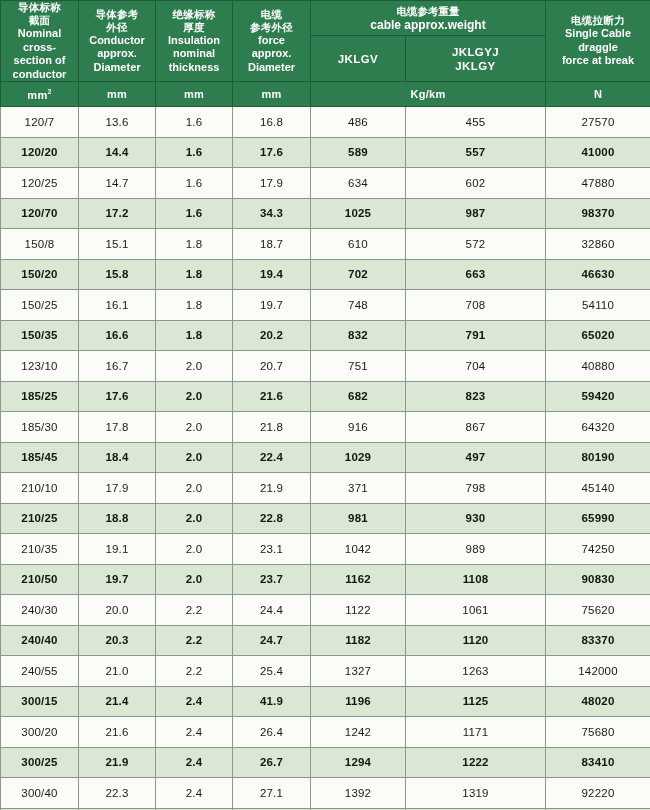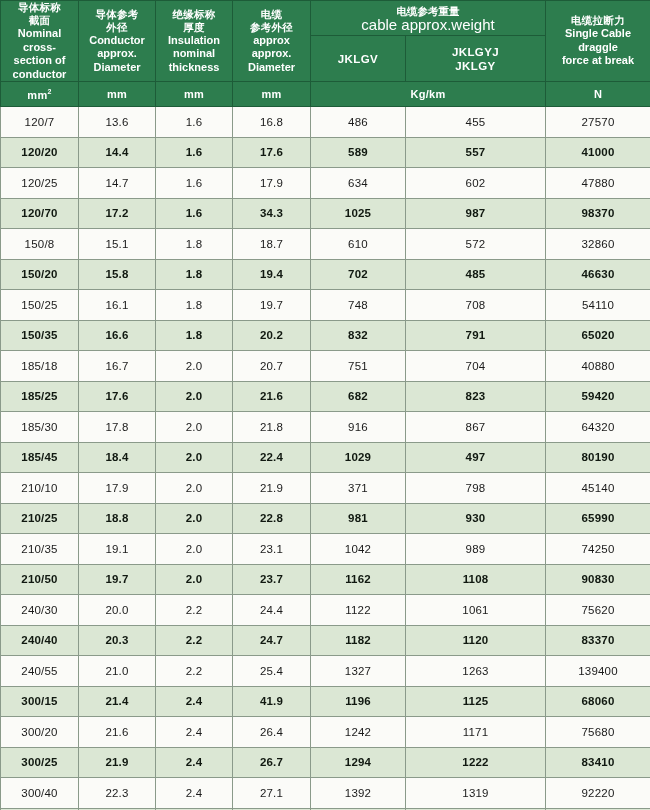--- a/index.html
+++ b/index.html
@@ -46,23 +46,23 @@
     font-weight: bold;
   }
   .hdr-group-cn {
     display: block;
     font-size: 10.5px;
     line-height: 14px;
     font-family: "DejaVu Sans", "Liberation Sans", sans-serif;
   }
   .hdr-group-en {
     display: block;
-    font-size: 15px;
+    font-size: 12px;
     line-height: 14px;
-    font-weight: normal;
+    font-weight: bold;
   }
   .hdr-sub {
     display: block;
     font-size: 11.5px;
     line-height: 14px;
     font-weight: bold;
     letter-spacing: 0.4px;
   }
   .unit-row th {
     font-size: 11px;
@@ -131,21 +131,21 @@
       <th rowspan="2">
         <span class="hdr-cn">绝缘标称</span>
         <span class="hdr-cn">厚度</span>
         <span class="hdr-en">Insulation</span>
         <span class="hdr-en">nominal</span>
         <span class="hdr-en">thickness</span>
       </th>
       <th rowspan="2">
         <span class="hdr-cn">电缆</span>
         <span class="hdr-cn">参考外径</span>
-        <span class="hdr-en">approx</span>
+        <span class="hdr-en">force</span>
         <span class="hdr-en">approx.</span>
         <span class="hdr-en">Diameter</span>
       </th>
       <th colspan="2" style="height:34px">
         <span class="hdr-group-cn">电缆参考重量</span>
         <span class="hdr-group-en">cable approx.weight</span>
       </th>
       <th rowspan="2">
         <span class="hdr-cn">电缆拉断力</span>
         <span class="hdr-en">Single Cable</span>
@@ -217,21 +217,21 @@
         <td>610</td>
         <td>572</td>
         <td>32860</td>
       </tr>
       <tr class="row-even">
         <td>150/20</td>
         <td>15.8</td>
         <td>1.8</td>
         <td>19.4</td>
         <td>702</td>
-        <td>485</td>
+        <td>663</td>
         <td>46630</td>
       </tr>
       <tr class="row-odd">
         <td>150/25</td>
         <td>16.1</td>
         <td>1.8</td>
         <td>19.7</td>
         <td>748</td>
         <td>708</td>
         <td>54110</td>
@@ -239,21 +239,21 @@
       <tr class="row-even">
         <td>150/35</td>
         <td>16.6</td>
         <td>1.8</td>
         <td>20.2</td>
         <td>832</td>
         <td>791</td>
         <td>65020</td>
       </tr>
       <tr class="row-odd">
-        <td>185/18</td>
+        <td>123/10</td>
         <td>16.7</td>
         <td>2.0</td>
         <td>20.7</td>
         <td>751</td>
         <td>704</td>
         <td>40880</td>
       </tr>
       <tr class="row-even">
         <td>185/25</td>
         <td>17.6</td>
@@ -335,30 +335,30 @@
         <td>1120</td>
         <td>83370</td>
       </tr>
       <tr class="row-odd">
         <td>240/55</td>
         <td>21.0</td>
         <td>2.2</td>
         <td>25.4</td>
         <td>1327</td>
         <td>1263</td>
-        <td>139400</td>
+        <td>142000</td>
       </tr>
       <tr class="row-even">
         <td>300/15</td>
         <td>21.4</td>
         <td>2.4</td>
         <td>41.9</td>
         <td>1196</td>
         <td>1125</td>
-        <td>68060</td>
+        <td>48020</td>
       </tr>
       <tr class="row-odd">
         <td>300/20</td>
         <td>21.6</td>
         <td>2.4</td>
         <td>26.4</td>
         <td>1242</td>
         <td>1171</td>
         <td>75680</td>
       </tr>

